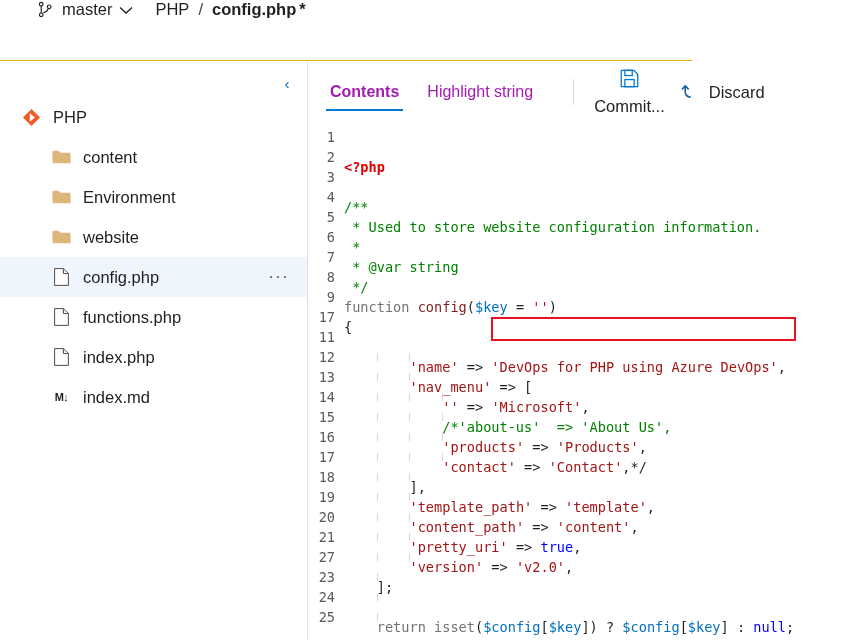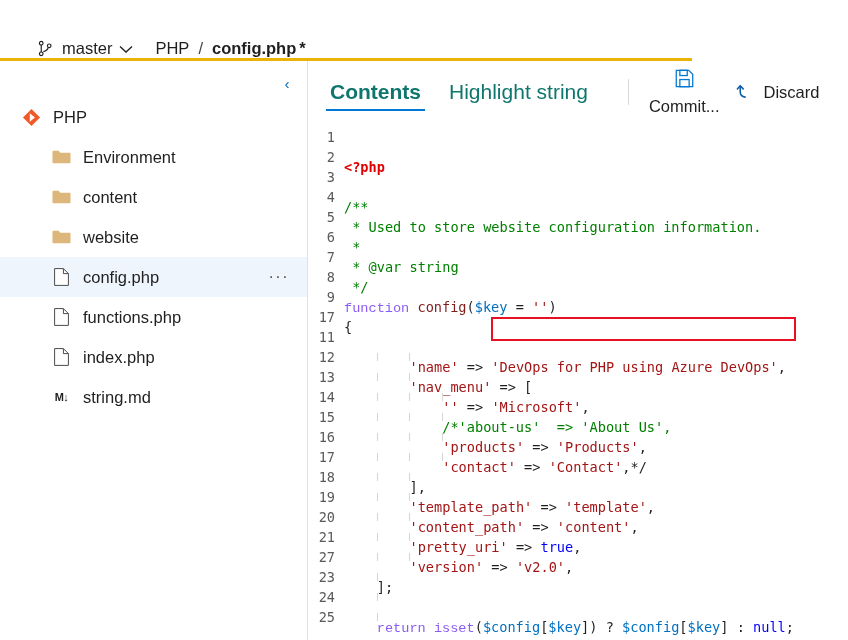--- a/index.html
+++ b/index.html
@@ -6,22 +6,22 @@
   body{
     width:848px;height:640px;
     background:#ffffff;
     font-family:"Liberation Sans",sans-serif;
     color:#1f1f1f;
     overflow:hidden;
   }
   
   #topbar{
     height:61px;width:692px;
-    display:flex;align-items:flex-end;
-    border-bottom:3px solid #eab308;
+    display:flex;align-items:flex-start;
+    border-bottom:1px solid #eab308;
     box-sizing:border-box;
     padding-left:36px;
     background:#fff;
   }
   .branch-chip{display:flex;align-items:center;gap:7px;cursor:pointer;}
   .branch-name{font-size:16.5px;color:#1f1f1f;}
   .chev-down{display:inline-block;color:#1f1f1f;}
   .crumb-sep{margin:0 9px;font-size:16.5px;color:#444;}
   .crumb{font-size:16.5px;color:#1f1f1f;cursor:pointer;}
   .crumb-current{font-size:16.5px;font-weight:bold;color:#1f1f1f;}
@@ -66,21 +66,21 @@
   .md-ic{font-size:11px;font-weight:bold;color:#1f1f1f;letter-spacing:-0.5px;}
 
   
   #main{flex:1;display:flex;flex-direction:column;min-width:0;background:#fff;}
   #toolbar{
     height:62px;display:flex;align-items:center;
     padding-left:14px;box-sizing:border-box;
     position:relative;
   }
   .tab{
-    font-size:21px;color:#0f766e;cursor:pointer;
+    font-size:16px;color:#a21caf;cursor:pointer;
     height:62px;display:flex;align-items:center;
     position:relative;padding:0 8px;margin-right:12px;
   }
   .tab.active{font-weight:bold;}
   .tab.active:after{
     content:"";position:absolute;left:4px;right:4px;bottom:12px;
     height:2.5px;background:#0078d4;
   }
   .tool-sep{width:1px;height:26px;background:#d8d8d8;margin:0 12px 0 20px;}
   .tbtn{
@@ -105,21 +105,21 @@
     padding-right:9px;box-sizing:border-box;
     color:#5a5a5a;
     user-select:none;
   }
   .ctext{position:relative;white-space:pre;margin-top:30px;}
   
   .ctext:before{content:"";}
   .guide{
     position:absolute;top:-4px;bottom:-4px;width:1px;background:#d6d6d6;
   }
-  .k{color:#8b5cf6;font-family:Liberation Mono, monospace;}            
+  .k{color:#737373;}            
   .fn{color:#7f1d1d;}           
   .v{color:#0070c0;}            
   .s{color:#a31515;}            
   .c{color:#008000;}            
   .p{color:#1f1f1f;}            
   .tag{color:#e10000;font-weight:bold;} 
   .lit{color:#0000ff;}          
   #name-highlight{
     position:absolute;
     left:183px;top:194px;width:305px;height:24px;
@@ -177,30 +177,30 @@
         </span>
         <span class="tlabel">PHP</span>
       </div>
 
       <div class="tree-row lvl1">
         <span class="ic">
           <svg width="19" height="16" viewBox="0 0 20 16">
               <path d="M0.5 2.5 A1 1 0 0 1 1.5 1.5 L7 1.5 L8.6 3.4 L18.5 3.4 A1 1 0 0 1 19.5 4.4 L19.5 13.5 A1 1 0 0 1 18.5 14.5 L1.5 14.5 A1 1 0 0 1 0.5 13.5 Z" fill="#dcb67a"></path>
             </svg>
         </span>
-        <span class="tlabel">Environment</span>
+        <span class="tlabel">content</span>
       </div>
 
       <div class="tree-row lvl1">
         <span class="ic">
           <svg width="19" height="16" viewBox="0 0 20 16">
               <path d="M0.5 2.5 A1 1 0 0 1 1.5 1.5 L7 1.5 L8.6 3.4 L18.5 3.4 A1 1 0 0 1 19.5 4.4 L19.5 13.5 A1 1 0 0 1 18.5 14.5 L1.5 14.5 A1 1 0 0 1 0.5 13.5 Z" fill="#dcb67a"></path>
             </svg>
         </span>
-        <span class="tlabel">content</span>
+        <span class="tlabel">Environment</span>
       </div>
 
       <div class="tree-row lvl1">
         <span class="ic">
           <svg width="19" height="16" viewBox="0 0 20 16">
               <path d="M0.5 2.5 A1 1 0 0 1 1.5 1.5 L7 1.5 L8.6 3.4 L18.5 3.4 A1 1 0 0 1 19.5 4.4 L19.5 13.5 A1 1 0 0 1 18.5 14.5 L1.5 14.5 A1 1 0 0 1 0.5 13.5 Z" fill="#dcb67a"></path>
             </svg>
         </span>
         <span class="tlabel">website</span>
       </div>
@@ -231,21 +231,21 @@
           <svg width="15" height="18" viewBox="0 0 15 18">
               <path d="M0.6 0.6 L9.4 0.6 L14.4 5.6 L14.4 17.4 L0.6 17.4 Z" fill="#fff" stroke="#4a4a4a" stroke-width="1"></path>
               <path d="M9.4 0.6 L9.4 5.6 L14.4 5.6" fill="none" stroke="#4a4a4a" stroke-width="1"></path>
             </svg>
         </span>
         <span class="tlabel">index.php</span>
       </div>
 
       <div class="tree-row lvl1">
         <span class="ic md-ic">M↓</span>
-        <span class="tlabel">string.md</span>
+        <span class="tlabel">index.md</span>
       </div>
 
     </div>
   </div>
 
   <div id="main">
 
     <div id="toolbar">
       <div class="tab active">Contents</div>
       <div class="tab">Highlight string</div>

